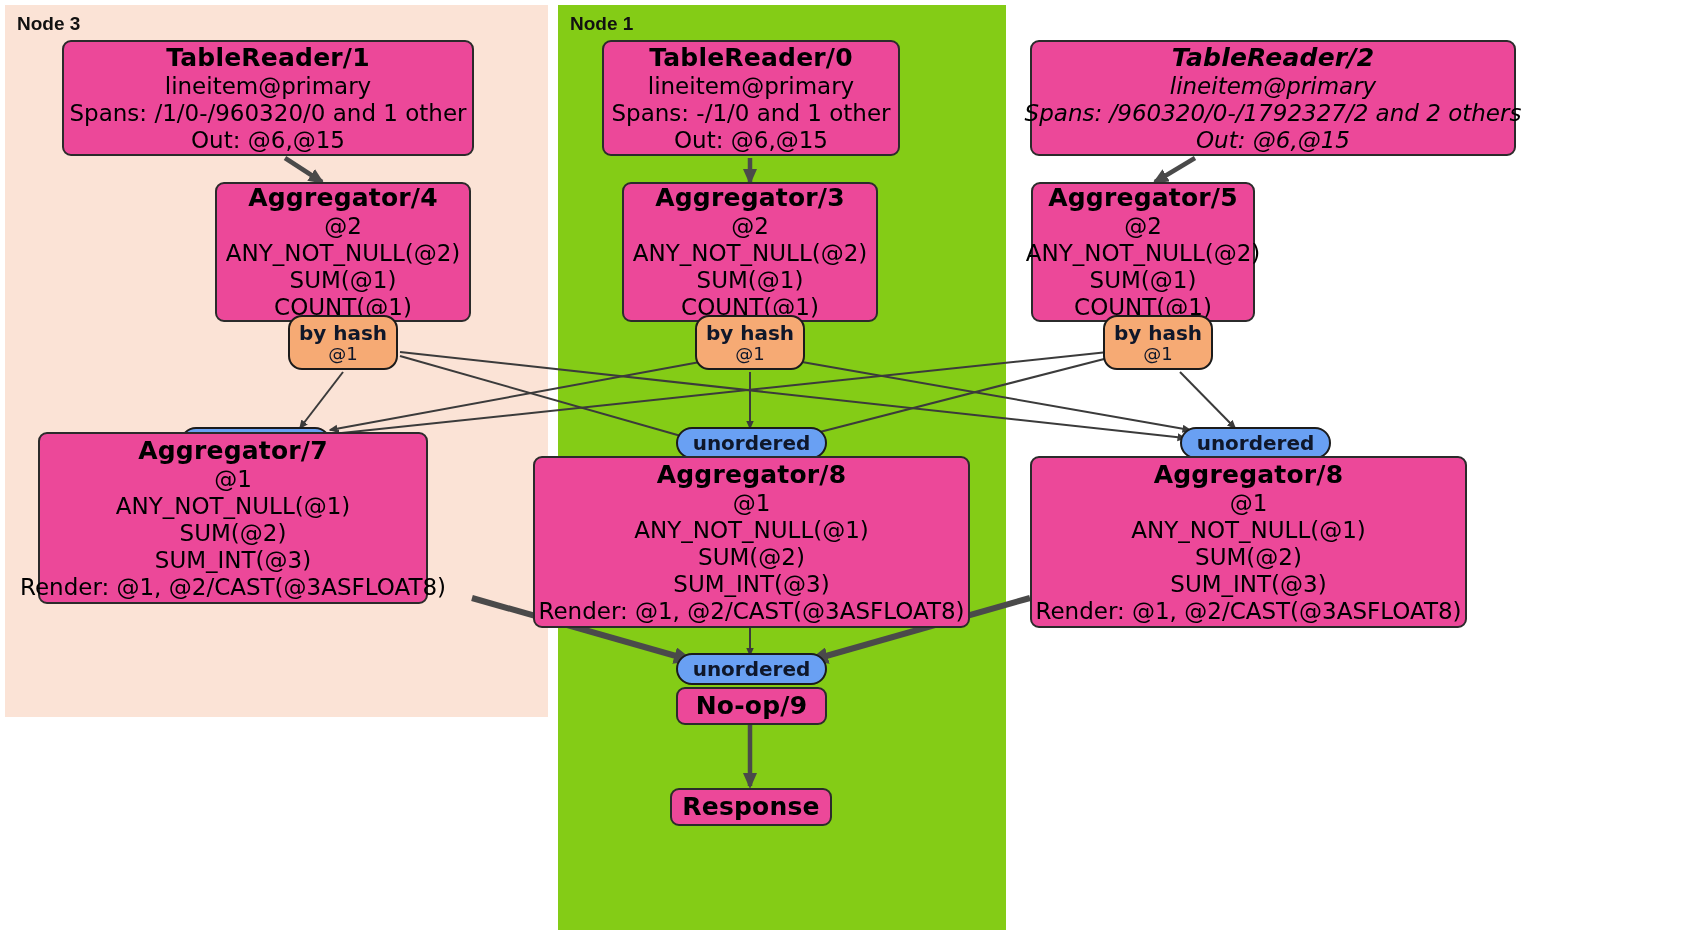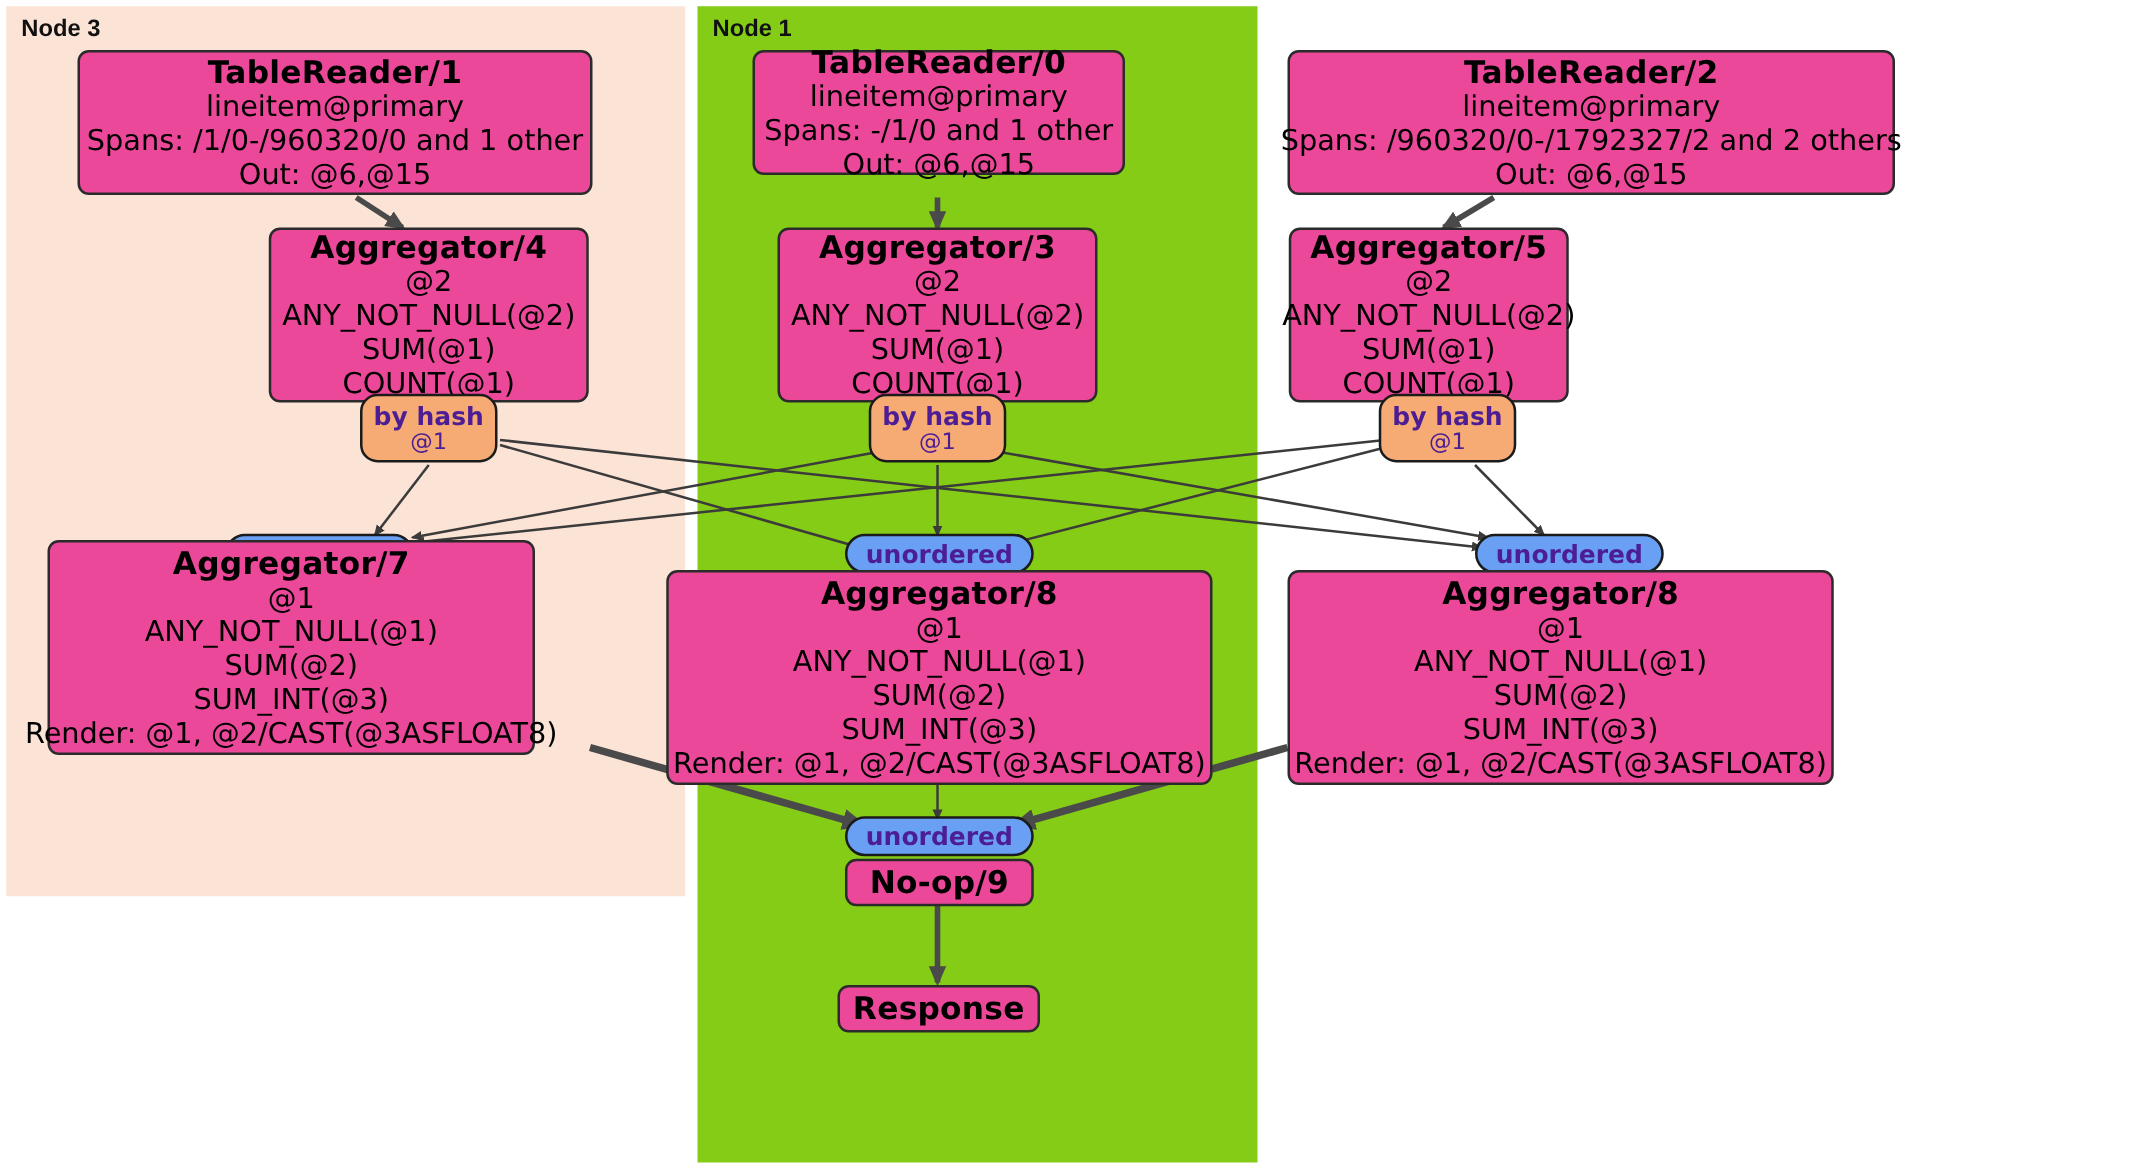--- a/index.html
+++ b/index.html
@@ -13,21 +13,21 @@
 
   .box{position:absolute;box-sizing:border-box;background:#ec4899;
        border:2px solid #2b2b2b;border-radius:9px;
        display:flex;flex-direction:column;align-items:center;justify-content:center;
        text-align:center;color:#000;}
   .box .ttl{font-weight:bold;font-size:25px;line-height:30px;letter-spacing:.2px;}
   .box .ln{font-size:23px;line-height:27px;white-space:nowrap;}
 
   .pill{position:absolute;box-sizing:border-box;border:2px solid #1b1b1b;
         display:flex;flex-direction:column;align-items:center;justify-content:center;
-        text-align:center;color:#4c1d95;}
+        text-align:center;color:#0f172a;}
   .pill.blue{background:#69a0f3;border-radius:16px;}
   .pill.orange{background:#f6aa74;border-radius:14px;}
   .pill .plbl{font-weight:bold;font-size:20px;line-height:22px;}
   .pill .psub{font-size:18px;line-height:20px;}
 
   svg.edges{position:absolute;left:0;top:0;width:1708px;height:940px;
             pointer-events:none;overflow:visible;}
   .thin{stroke:#3b3b3b;stroke-width:2;fill:none;}
   .thick{stroke:#4a4a4a;stroke-width:6;fill:none;}
   .med{stroke:#4a4a4a;stroke-width:4.5;fill:none;}
@@ -82,28 +82,28 @@
     <path class="med" d="M750,722 L750,786" marker-end="url(#ahMed)"></path>
   </svg>
 
   <div class="box" style="left:62px;top:40px;width:412px;height:116px;">
     <div class="ttl">TableReader/1</div>
     <div class="ln">lineitem@primary</div>
     <div class="ln">Spans: /1/0-/960320/0 and 1 other</div>
     <div class="ln">Out: @6,@15</div>
   </div>
 
-  <div class="box" style="left:602px;top:40px;width:298px;height:100px;text-align:right;">
+  <div class="box" style="left:602px;top:40px;width:298px;height:116px;text-align:right;">
     <div class="ttl">TableReader/0</div>
     <div class="ln">lineitem@primary</div>
     <div class="ln">Spans: -/1/0 and 1 other</div>
     <div class="ln">Out: @6,@15</div>
   </div>
 
-  <div class="box" style="left:1030px;top:40px;width:486px;height:116px;">
+  <div class="box" style="left:1030px;top:40px;width:486px;height:116px;font-style:italic;">
     <div class="ttl">TableReader/2</div>
     <div class="ln">lineitem@primary</div>
     <div class="ln">Spans: /960320/0-/1792327/2 and 2 others</div>
     <div class="ln">Out: @6,@15</div>
   </div>
 
   <div class="box" style="left:215px;top:182px;width:256px;height:140px;">
     <div class="ttl">Aggregator/4</div>
     <div class="ln">@2</div>
     <div class="ln">ANY_NOT_NULL(@2)</div>

